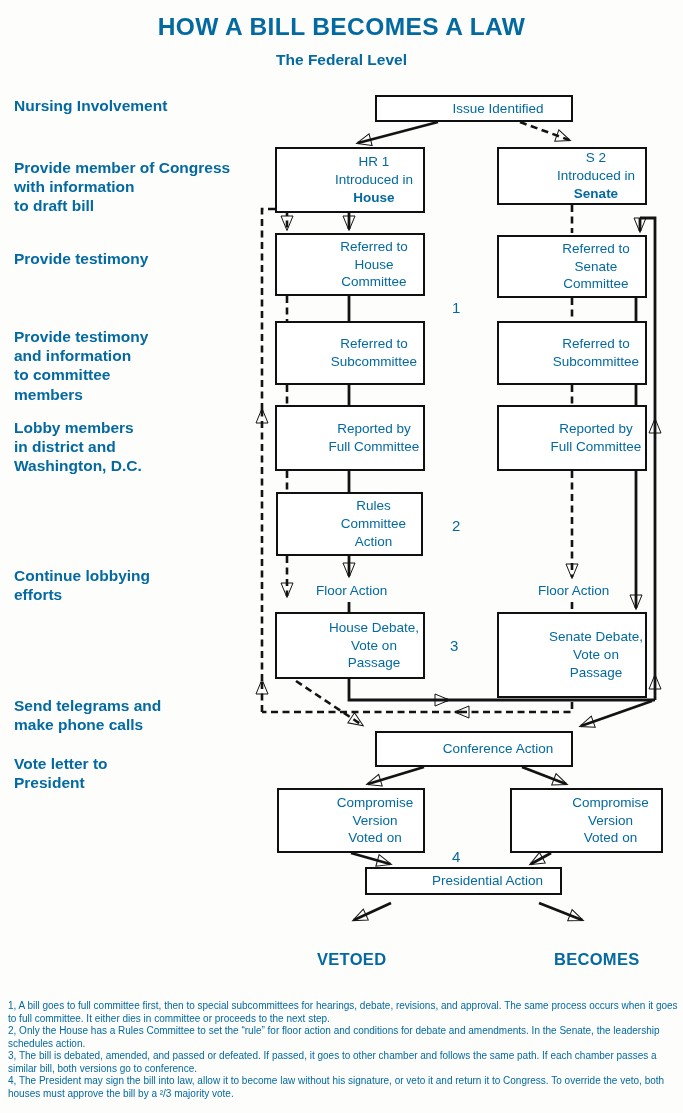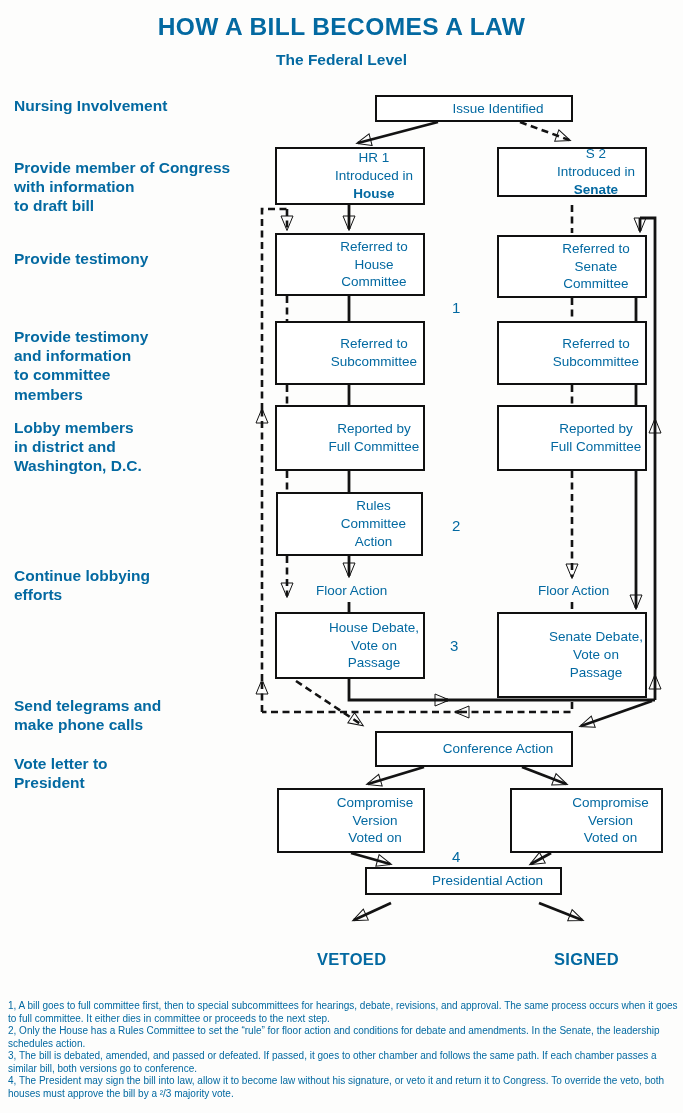--- a/index.html
+++ b/index.html
@@ -113,26 +113,26 @@
 Washington, D.C.</div>
   <div class="side-label" style="top:566px">Continue lobbying
 efforts</div>
   <div class="side-label" style="top:696px">Send telegrams and
 make phone calls</div>
   <div class="side-label" style="top:754px">Vote letter to
 President</div>
 
   <div class="box" style="left:375px;top:95px;width:198px;height:27px">Issue Identified</div>
 
-  <div class="box" style="left:275px;top:147px;width:150px;height:58px">
+  <div class="box" style="left:275px;top:147px;width:150px;height:66px">
     <span>HR 1</span>
     <span>Introduced in</span>
     <span class="bold">House</span>
   </div>
-  <div class="box" style="left:497px;top:147px;width:150px;height:50px">
+  <div class="box" style="left:497px;top:147px;width:150px;height:58px">
     <span>S 2</span>
     <span>Introduced in</span>
     <span class="bold">Senate</span>
   </div>
 
   <div class="box" style="left:275px;top:233px;width:150px;height:63px">Referred to
 House Committee</div>
   <div class="box" style="left:497px;top:235px;width:150px;height:63px">Referred to
 Senate Committee</div>
 
@@ -160,21 +160,21 @@
   <div class="box" style="left:375px;top:731px;width:198px;height:36px">Conference Action</div>
 
   <div class="box" style="left:277px;top:788px;width:148px;height:65px">Compromise Version
 Voted on</div>
   <div class="box" style="left:510px;top:788px;width:153px;height:65px">Compromise Version
 Voted on</div>
 
   <div class="box" style="left:365px;top:867px;width:197px;height:28px">Presidential Action</div>
 
   <div class="endcap" style="left:317px;top:922px">VETOED</div>
-  <div class="endcap" style="left:554px;top:922px">SIGNED</div>
+  <div class="endcap" style="left:554px;top:922px">BECOMES</div>
 
   <div class="stepnum" style="left:452px;top:299px">1</div>
   <div class="stepnum" style="left:452px;top:517px">2</div>
   <div class="stepnum" style="left:450px;top:637px">3</div>
   <div class="stepnum" style="left:452px;top:848px">4</div>
 
   <div class="footnotes">
     <p>1, A bill goes to full committee first, then to special subcommittees for hearings, debate, revisions, and approval. The same process occurs when it goes to full committee. It either dies in committee or proceeds to the next step.</p>
     <p>2, Only the House has a Rules Committee to set the “rule” for floor action and conditions for debate and amendments. In the Senate, the leadership schedules action.</p>
     <p>3, The bill is debated, amended, and passed or defeated. If passed, it goes to other chamber and follows the same path. If each chamber passes a similar bill, both versions go to conference.</p>

